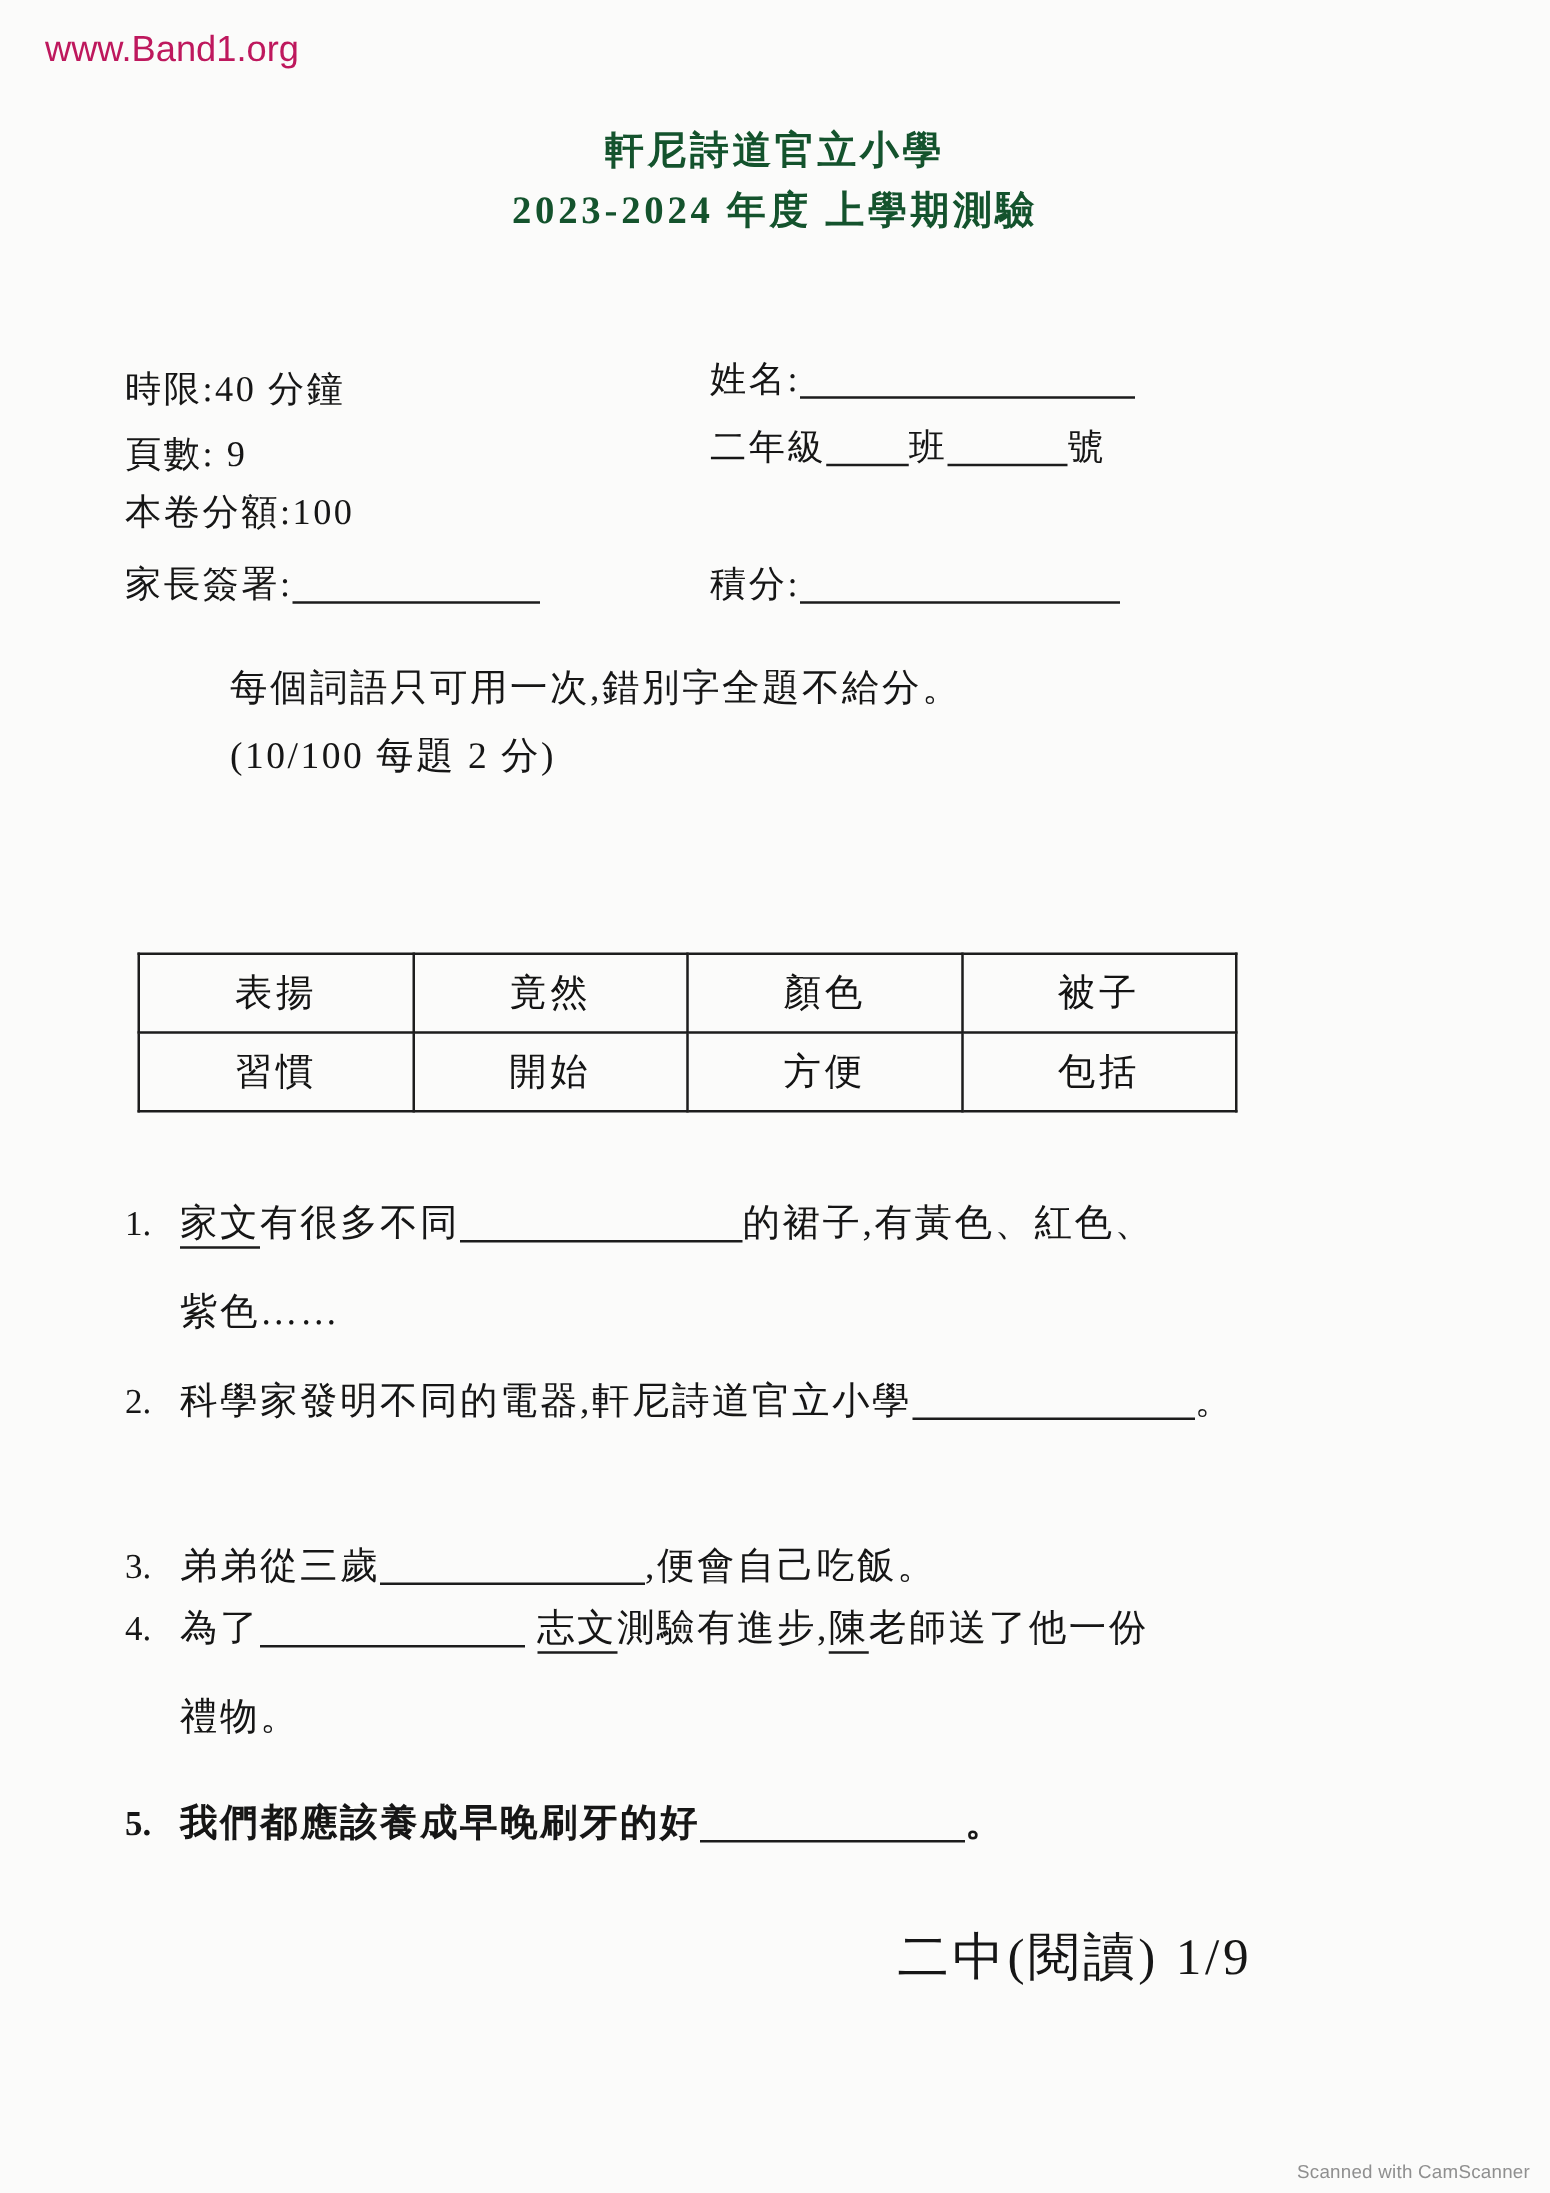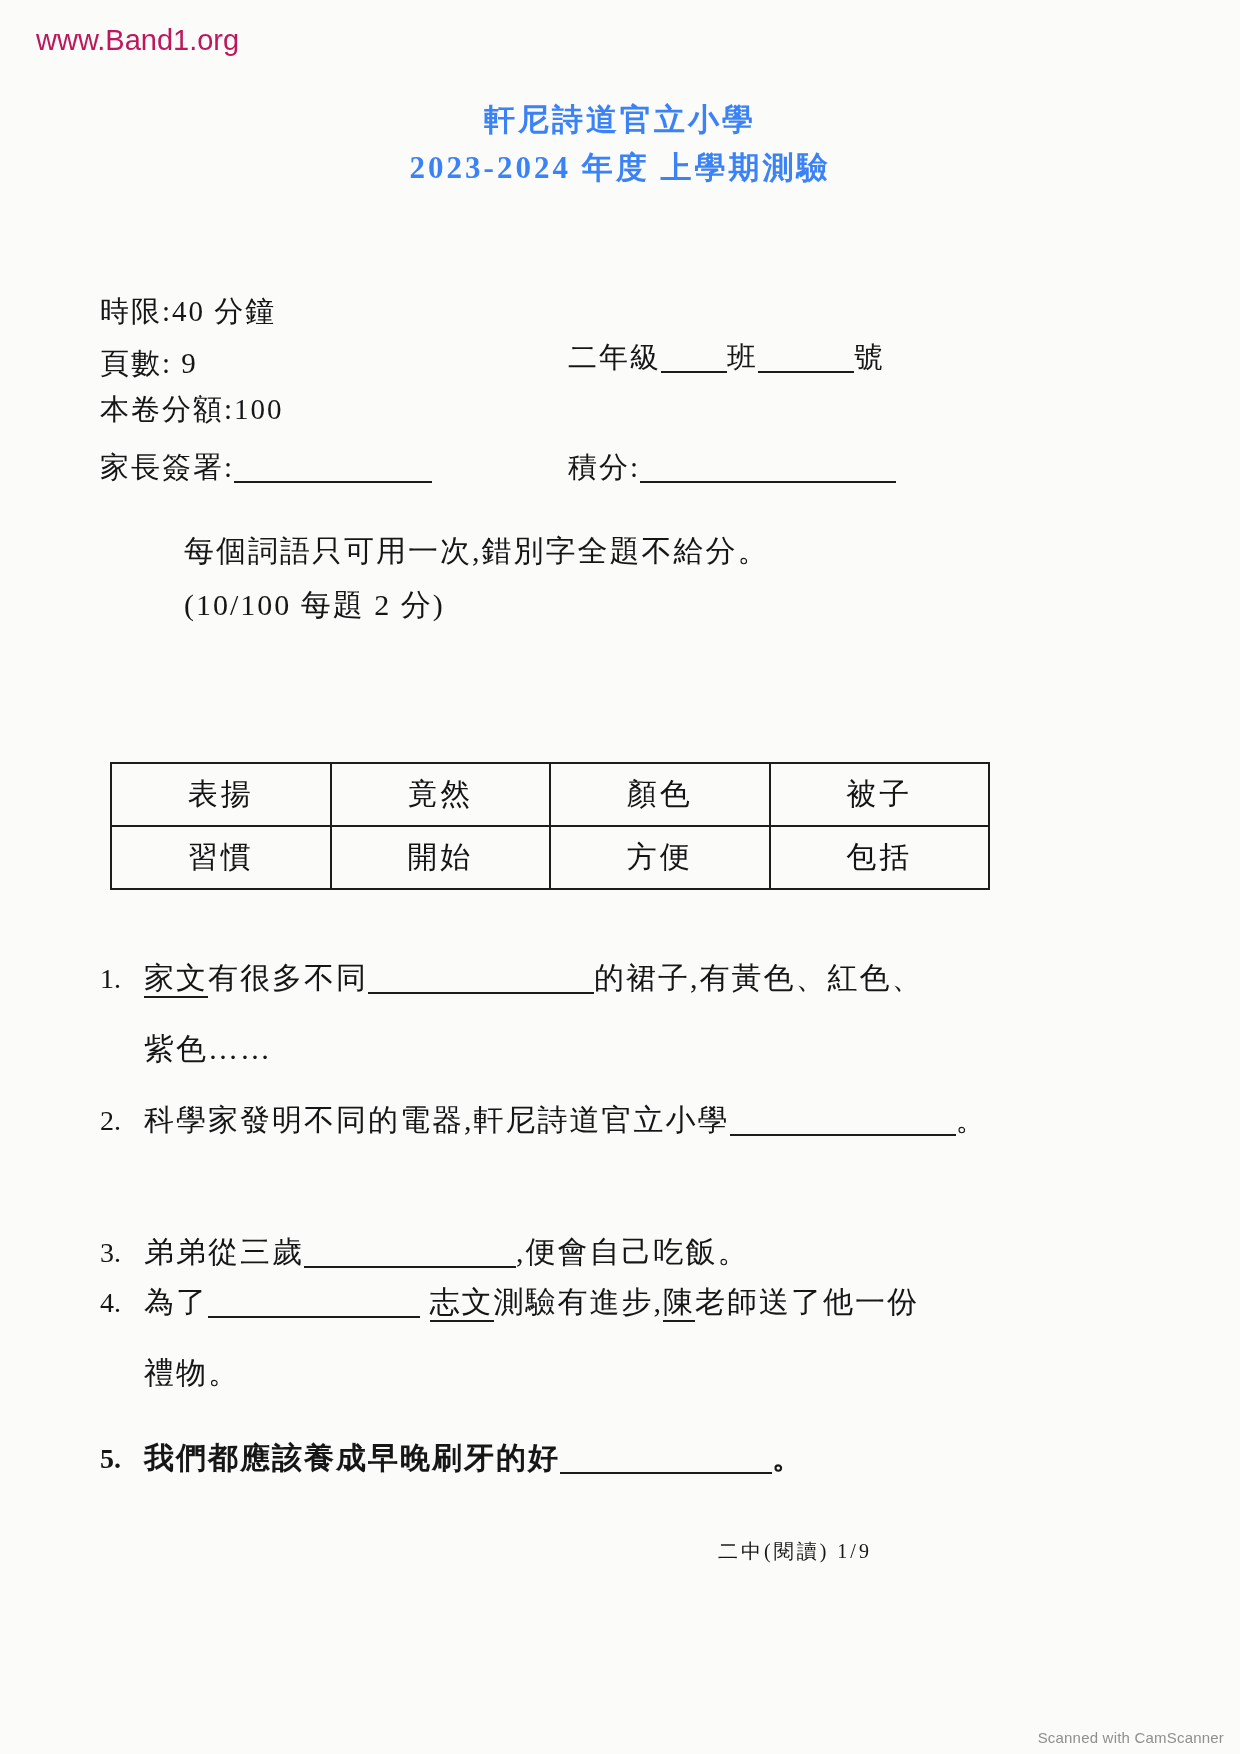--- a/index.html
+++ b/index.html
@@ -15,21 +15,21 @@
 
   .watermark {
     position:absolute; left:36px; top:24px;
     font-family:"Liberation Sans", sans-serif;
     font-size:29px; color:#be185d;
   }
 
   .title-block {
     position:absolute; top:96px; left:0; width:100%;
     text-align:center; font-size:31px; letter-spacing:3px;
-    line-height:48px; font-weight:bold; color:#3b82f6;
+    line-height:48px; font-weight:bold; color:#14532d;
   }
 
   .info-block { position:absolute; left:100px; top:282px; width:1040px; height:230px; }
   .info-item { position:absolute; font-size:29px; letter-spacing:2px; white-space:nowrap; }
   .i-time   { left:0;   top:10px; }
   .i-pages  { left:0;   top:62px; }
   .i-total  { left:0;   top:108px; }
   .i-parent { left:0;   top:166px; }
   .i-name   { left:468px; top:2px; }
   .i-class  { left:468px; top:56px; }
@@ -68,21 +68,21 @@
   .q .cont { margin-left:44px; margin-top:30px; white-space:nowrap; }
   .uname { border-bottom:2px solid #1c1c1c; padding-bottom:2px; }
   .q1 { top:28px; }
   .q2 { top:170px; }
   .q3 { top:262px;margin-top:40px; }
   .q4 { top:352px; }
   .q5 { top:508px;font-weight:bold; }
 
   .footer-page {
     position:absolute; left:0; top:1538px; width:100%;
-    font-size:20px; letter-spacing:3px; text-align:left;
+    font-size:41px; letter-spacing:3px; text-align:left;
   }
   .footer-page span { margin-left:718px; }
 
   .scanner-note {
     position:absolute; right:16px; bottom:8px;
     font-family:"Liberation Sans", sans-serif;
     font-size:15px; color:#8f8f8f; letter-spacing:0.2px;
   }
 </style>
 </head>
@@ -96,20 +96,23 @@
     <div>軒尼詩道官立小學</div>
     <div>2023-2024 年度  上學期測驗</div>
   </div>
 
   <div class="info-block">
     <div class="info-item i-time">時限:40 分鐘</div>
     <div class="info-item i-pages">頁數: 9</div>
     <div class="info-item i-total">本卷分額:100</div>
     <div class="info-item i-parent">
       <span>家長簽署:</span><span class="blank b-parent"></span>
+    </div>
+    <div class="info-item i-name">
+      <span>姓名:</span><span class="blank b-name"></span>
     </div>
     <div class="info-item i-class">
       <span>二年級</span><span class="blank b-class1"></span><span>班</span><span class="blank b-class2"></span><span>號</span>
     </div>
     <div class="info-item i-score">
       <span>積分:</span><span class="blank b-score"></span>
     </div>
   </div>
 
   <div class="section1">

